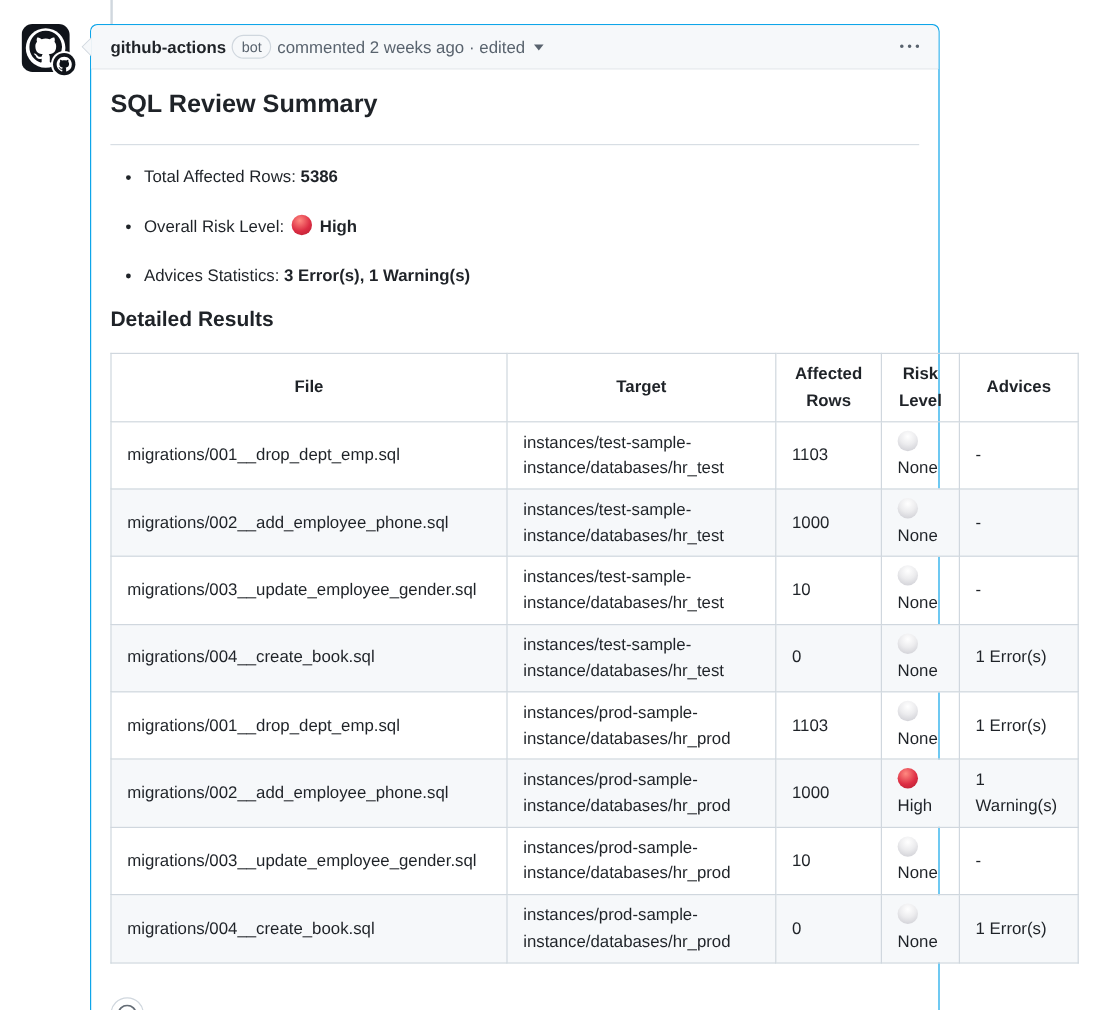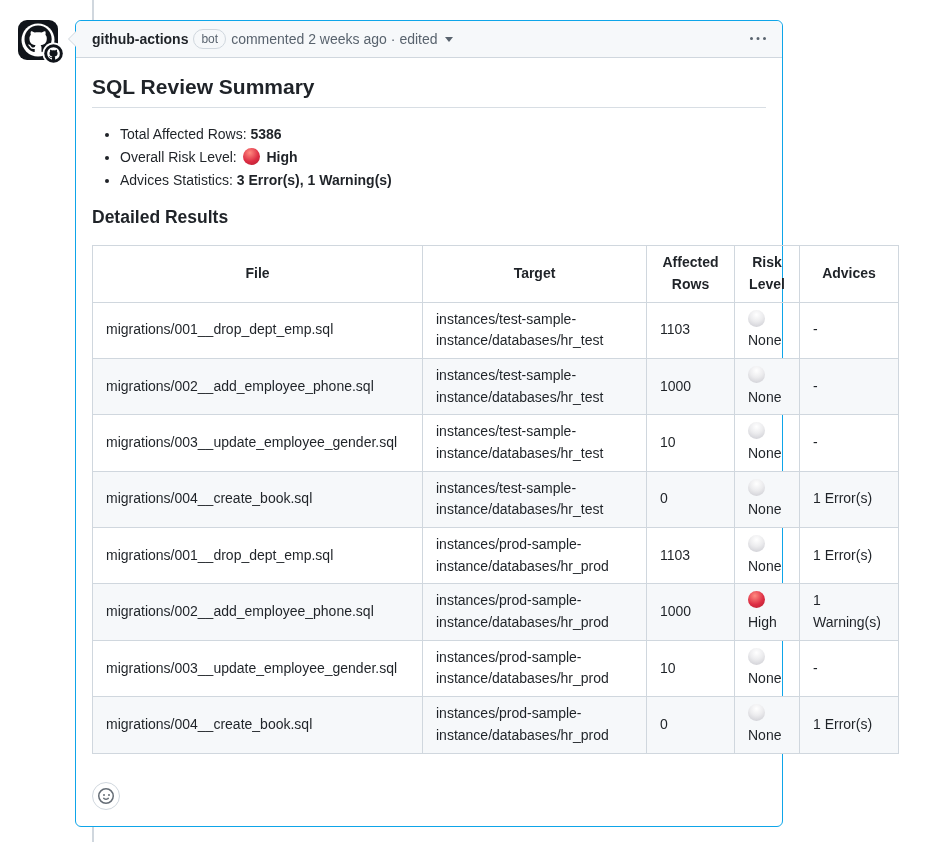--- a/index.html
+++ b/index.html
@@ -90,27 +90,27 @@
     padding: 4px 0 4px 8px;
     cursor: pointer;
     color: #59636e;
     display: flex; align-items: center;
   }
   .comment-body { padding: 16px; }
   h2.md-title {
     font-size: 21px;
     line-height: 1.25;
     font-weight: 700;
-    padding-bottom: 7px;
+    padding-bottom: 20px;
     border-bottom: 1px solid #d8dee4;
     margin-bottom: 16px;
   }
   ul.summary-list { margin: 0 0 16px 0; padding-left: 2em; }
   ul.summary-list li { line-height: 1.5; }
-  ul.summary-list li + li { margin-top: 2px; }
+  ul.summary-list li + li { margin-top: 20px; }
   ul.summary-list strong, .md strong { font-weight: 700; }
   h3.md-subtitle {
     font-size: 17.5px;
     line-height: 1.25;
     font-weight: 700;
     margin-bottom: 16px;
   }
   table.results {
     border-collapse: collapse;
     table-layout: fixed;

